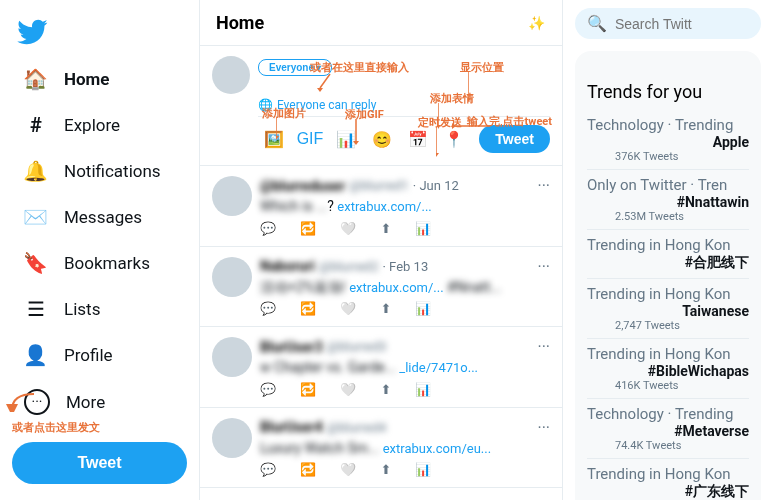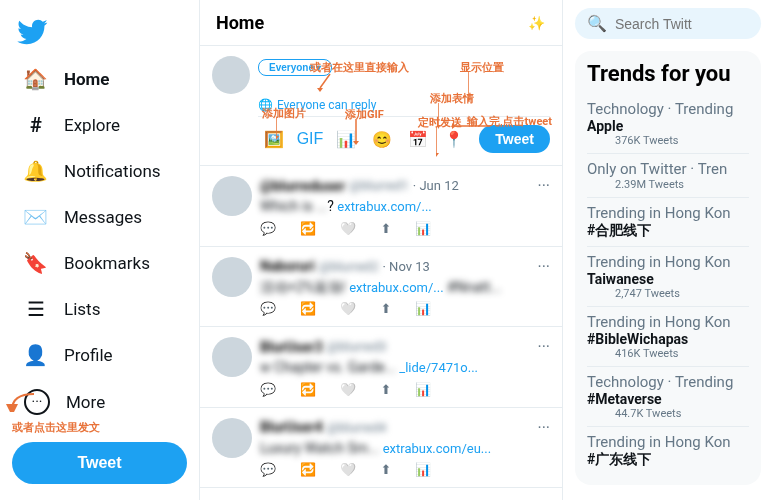--- a/index.html
+++ b/index.html
@@ -272,38 +272,40 @@
       font-size: 14px;
       color: #657786;
       width: 100%;
     }
     .trends-box {
       background: #f7f9fa;
       border-radius: 16px;
       padding: 10px 12px;
     }
     .trends-title {
-      font-size: 22px;
-      font-weight: 700;
+      font-size: 18px;
+      font-weight: 400;
       margin-bottom: 8px;
+      margin-top: 20px;
     }
     .trend-item {
       padding: 6px 0;
       border-bottom: 1px solid #e6ecf0;
       cursor: pointer;
     }
     .trend-item:last-child { border-bottom: none; }
     .trend-category {
       font-size: 15px;
       color: #657786;
     }
     .trend-name {
       font-size: 14px;
       font-weight: 700;
       color: #0f1419;
+      text-align: right;
     }
     .trend-tweets {
       font-size: 11px;
       color: #657786;
       margin-left: 28px;
     }
 
     .main-wrapper {
       position: relative;
       flex: 1;
@@ -493,21 +495,21 @@
         </div>
       </div>
     </div>
 
     <div class="tweet-row">
       <div class="tweet-avatar"></div>
       <div class="tweet-body">
         <div class="tweet-header">
           <span class="tweet-name blurred-text">Naboruri</span>
           <span class="tweet-handle blurred-text">@blurred2</span>
-          <span class="tweet-time">· Nov 13</span>
+          <span class="tweet-time">· Feb 13</span>
           <span class="tweet-more">···</span>
         </div>
         <div class="tweet-text">
           <span class="blurred-text">活动+2%返场!</span>
           <span class="tweet-link">extrabux.com/...</span>
           <span class="blurred-text">#Nnatt...</span>
         </div>
         <div class="tweet-actions">
           <span class="tweet-action">💬</span>
           <span class="tweet-action">🔁</span>
@@ -572,41 +574,42 @@
   <div class="trends-box">
     <div class="trends-title">Trends for you</div>
     <div id="trends-container">
           <div class="trend-item">
     <div class="trend-category">Technology · Trending</div>
     <div class="trend-name">Apple</div>
     <div class="trend-tweets">376K Tweets</div>
   </div>
           <div class="trend-item">
     <div class="trend-category">Only on Twitter · Tren</div>
-    <div class="trend-tweets">2.39M Tweets</div>
+    <div class="trend-name">#Nnattawin</div>
+    <div class="trend-tweets">2.53M Tweets</div>
   </div>
           <div class="trend-item">
     <div class="trend-category">Trending in Hong Kon</div>
     <div class="trend-name">#合肥线下</div>
 
   </div>
           <div class="trend-item">
     <div class="trend-category">Trending in Hong Kon</div>
     <div class="trend-name">Taiwanese</div>
     <div class="trend-tweets">2,747 Tweets</div>
   </div>
           <div class="trend-item">
     <div class="trend-category">Trending in Hong Kon</div>
     <div class="trend-name">#BibleWichapas</div>
     <div class="trend-tweets">416K Tweets</div>
   </div>
           <div class="trend-item">
     <div class="trend-category">Technology · Trending</div>
     <div class="trend-name">#Metaverse</div>
-    <div class="trend-tweets">44.7K Tweets</div>
+    <div class="trend-tweets">74.4K Tweets</div>
   </div>
           <div class="trend-item">
     <div class="trend-category">Trending in Hong Kon</div>
     <div class="trend-name">#广东线下</div>
 
   </div>
         </div>
   </div>
 </div>
 </div>

